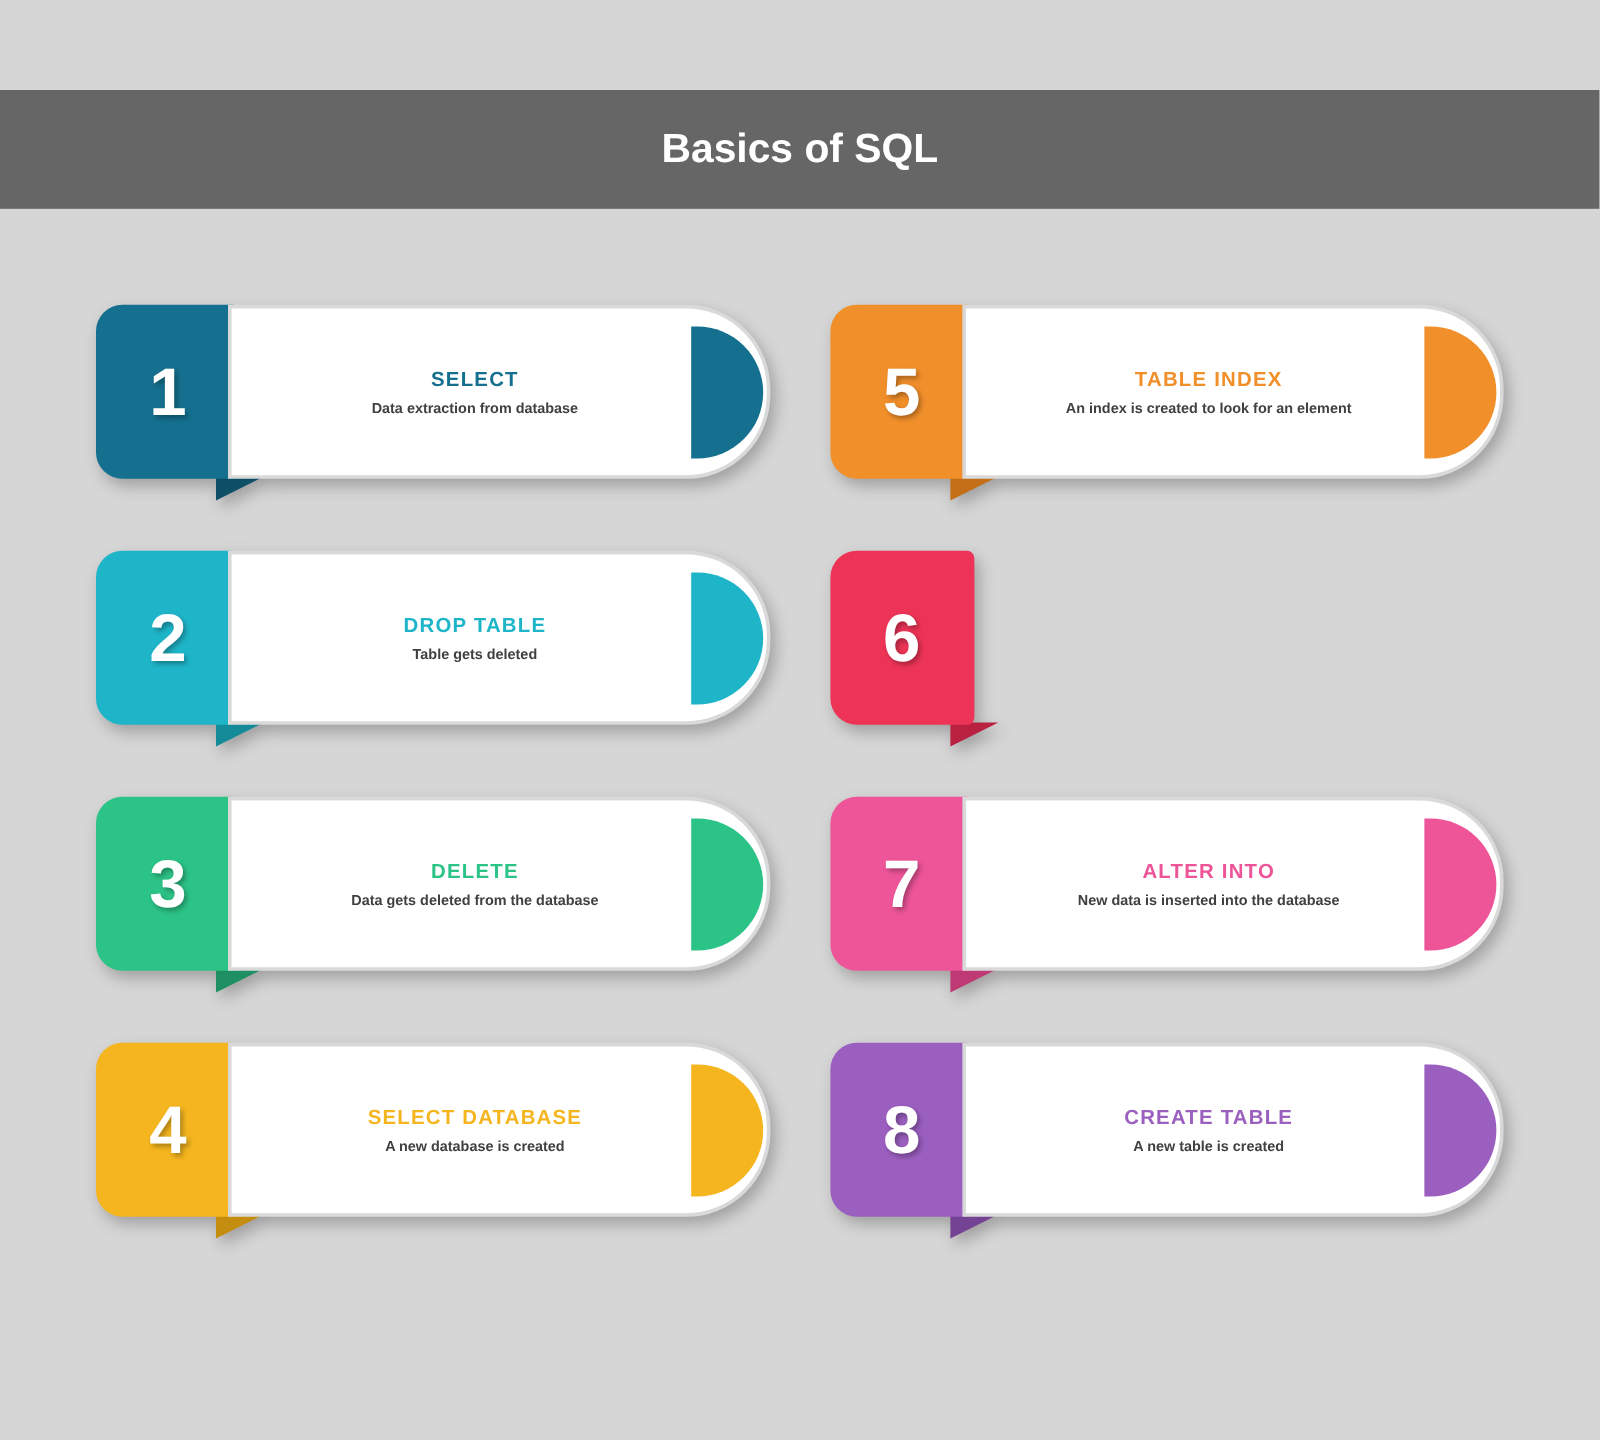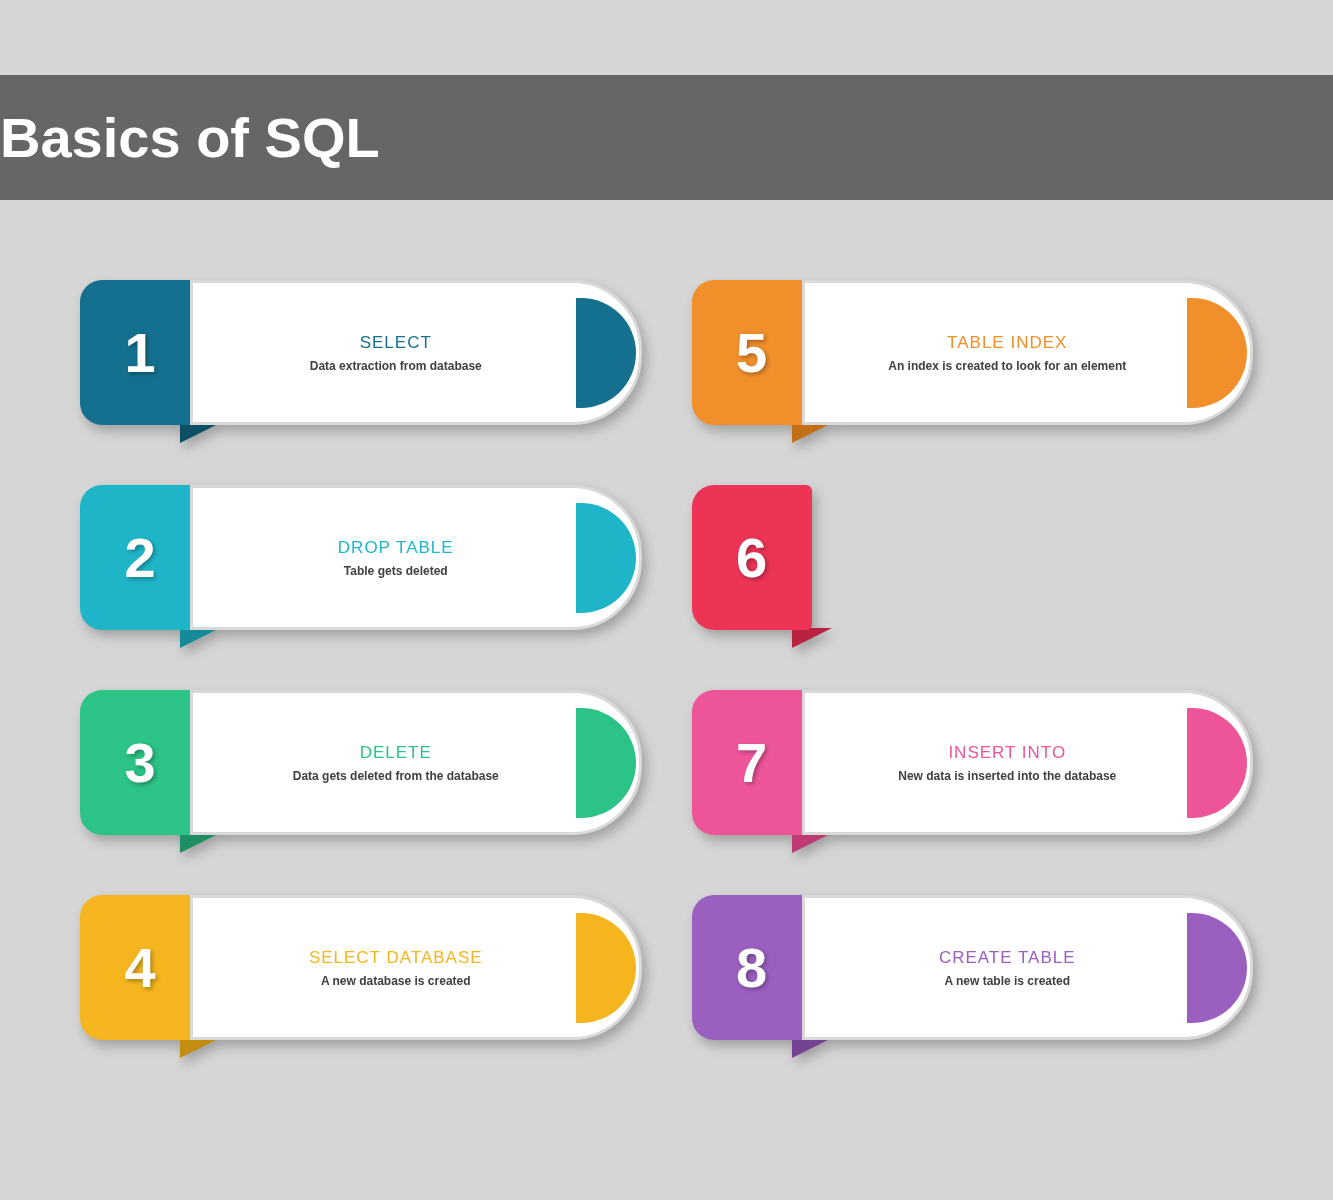--- a/index.html
+++ b/index.html
@@ -6,22 +6,23 @@
   body {
     background: #d6d6d6;
     font-family: -apple-system, BlinkMacSystemFont, "Segoe UI", Arial, sans-serif;
     width: 1333px;
     height: 1200px;
     overflow: hidden;
   }
   .header {
     background: #666666;
     color: #fff;
+    text-align: center;
     padding: 30px 0;
-    font-size: 56px;
+    font-size: 34px;
     font-weight: 800;
     margin-top: 75px;
   }
   .grid {
     display: grid;
     grid-template-columns: 1fr 1fr;
     grid-template-rows: repeat(4, 1fr);
     gap: 60px 50px;
     padding: 80px 80px 60px 80px;
   }
@@ -67,21 +68,21 @@
     display: flex;
     flex-direction: column;
     align-items: center;
     justify-content: center;
     padding: 0 70px 0 30px;
     text-align: center;
     z-index: 3;
   }
   .cmd {
     font-size: 17px;
-    font-weight: 400;
+    font-weight: 700;
     letter-spacing: 1px;
     margin-bottom: 6px;
   }
   .desc {
     font-size: 12px;
     font-weight: 700;
     color: #404040;
   }
   .end-cap {
     position: absolute;
@@ -167,21 +168,21 @@
     </div>
     <div class="fold" style="border-top:20px solid #b8213f"></div>
   </div>
 
   <div class="card" style="grid-column:2;grid-row:3">
     <div class="num-block" style="background:#ed5598">
       <span class="num">7</span>
     </div>
     <div class="fold" style="border-top:20px solid #bd3a74"></div>
     <div class="body">
-      <div class="cmd" style="color:#ed5598">INSERT INTO</div>
+      <div class="cmd" style="color:#ed5598">ALTER INTO</div>
       <div class="desc">New data is inserted into the database</div>
       <div class="end-cap" style="background:#ed5598"></div>
     </div>
   </div>
 
   <div class="card" style="grid-column:2;grid-row:4">
     <div class="num-block" style="background:#9b5fc0">
       <span class="num">8</span>
     </div>
     <div class="fold" style="border-top:20px solid #754394"></div>

